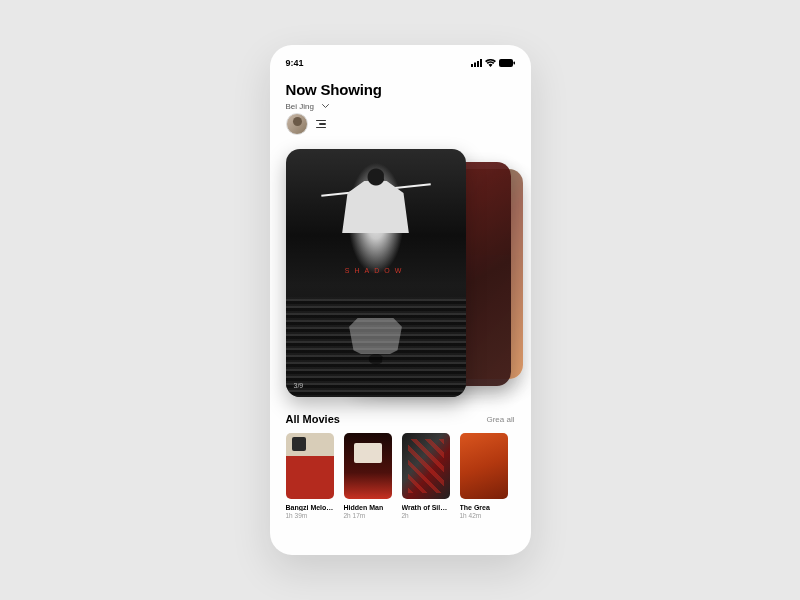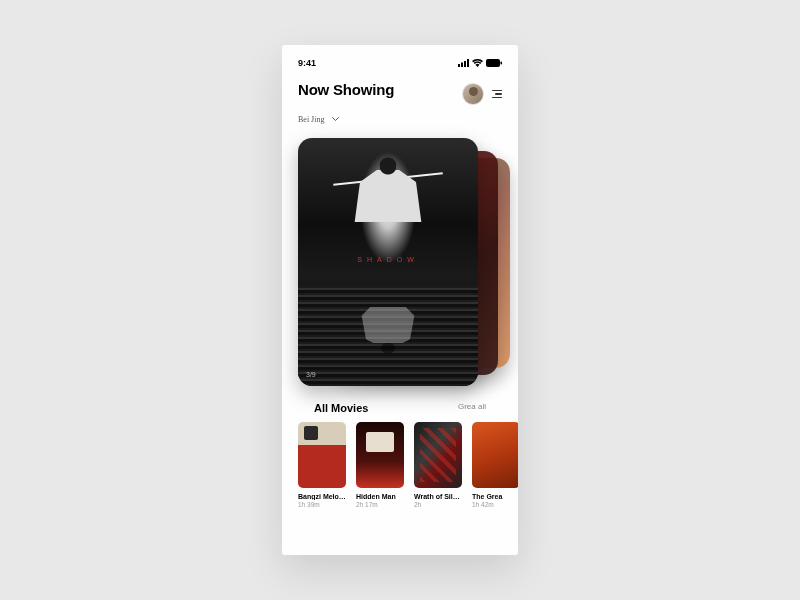--- a/index.html
+++ b/index.html
@@ -7,24 +7,24 @@
     font-family: -apple-system, BlinkMacSystemFont, 'Segoe UI', sans-serif;
     background: #e8e8e8;
     width: 800px;
     height: 600px;
     display: flex;
     align-items: center;
     justify-content: center;
     overflow: hidden;
   }
   .phone {
-    width: 236px;
+    width: 261px;
     height: 510px;
     background: #fefefe;
-    border-radius: 3px;
+    border-radius: 22px;
     box-shadow: 0 15px 40px rgba(0,0,0,0.12);
     overflow: hidden;
     position: relative;
     display: flex;
     flex-direction: column;
   }
   .status-bar {
     height: 24px;
     display: flex;
     justify-content: space-between;
@@ -33,33 +33,33 @@
     font-size: 9px;
     font-weight: 600;
     margin-top: 6px;
   }
   .status-right { display: flex; gap: 3px; align-items: center; }
   .signal-icon svg, .wifi-icon svg, .battery-icon svg { display: block; }
 
   .header {
     padding: 6px 16px 10px;
     display: flex;
-    justify-content: space-between;
+    justify-content: flex-start;
     align-items: flex-start;
+    flex-direction: column;
   }
   .header-left { }
   .page-title { font-size: 15px; font-weight: 800; letter-spacing: -0.2px; }
   .location-row {
     display: flex;
     align-items: center;
     gap: 8px;
-    margin-top: 17px;
+    margin-top: 4px;
     font-size: 8px;
     color: #555;
-    font-family: Liberation Serif, serif;
   }
   .chevron svg { display: block; }
   .header-right { display: flex; align-items: center; gap: 8px; margin-top: 2px; }
   .avatar {
     width: 22px; height: 22px; border-radius: 50%;
     background: linear-gradient(135deg, #c9b8a8, #8a7862);
     border: 1px solid #ddd;
     position: relative;
     overflow: hidden;
   }
@@ -154,21 +154,22 @@
     position: absolute;
     bottom: 8px; left: 8px;
     font-size: 7px;
     color: #ddd;
     opacity: 0.8;
   }
 
   .section-row {
     display: flex;
     justify-content: space-between;
-    padding: 0 32px 8px;
+    align-items: center;
+    padding: 0 16px 8px;
   }
   .section-title { font-size: 11px; font-weight: 800; }
   .view-all { font-size: 8px; color: #888; }
 
   .movie-strip {
     display: flex;
     gap: 10px;
     padding: 0 16px;
     overflow: hidden;
   }

